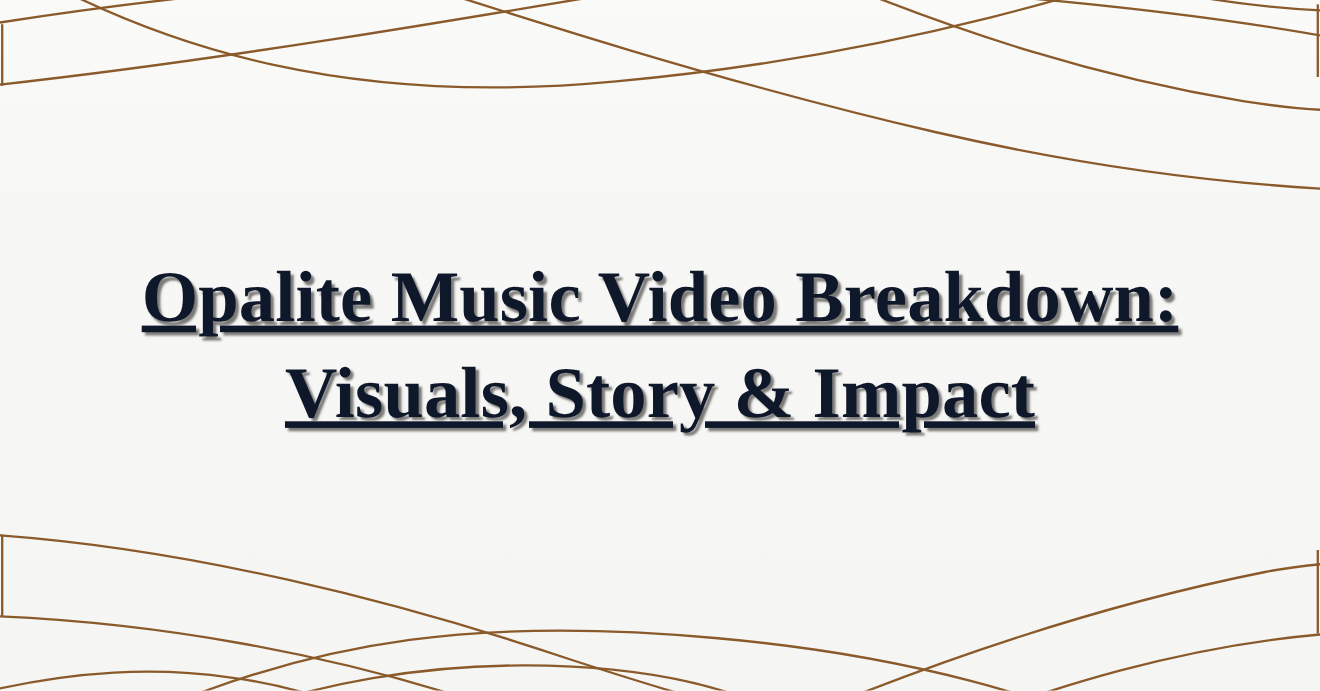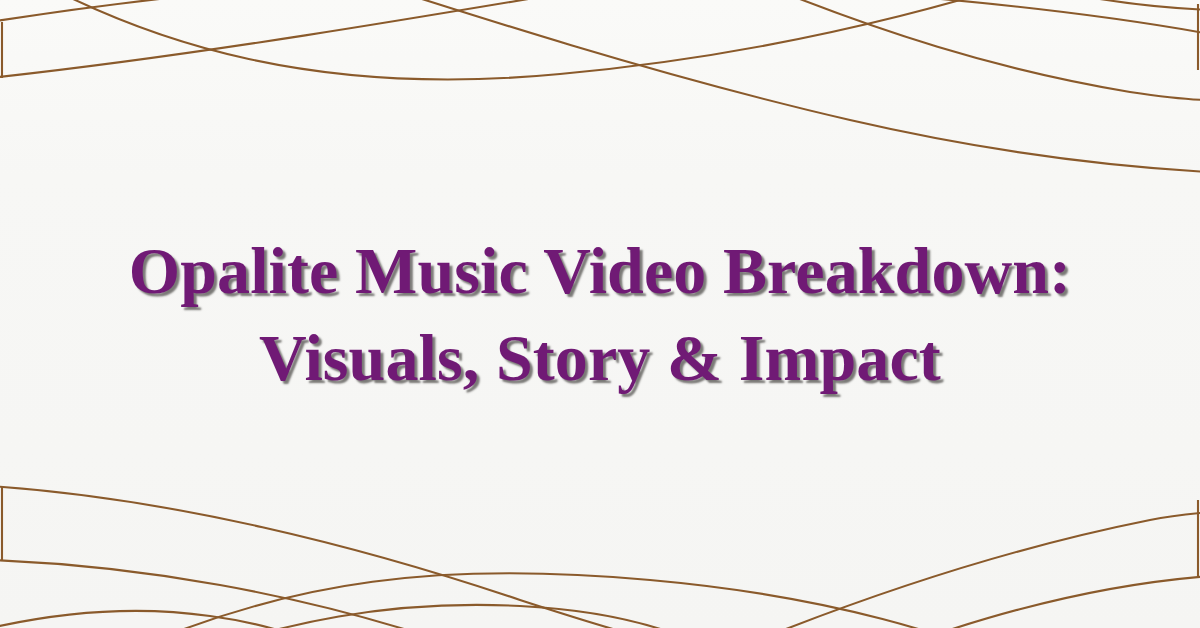--- a/index.html
+++ b/index.html
@@ -131,16 +131,16 @@
 
       <path d="M 820 676 C 960 622 1080 586 1210 576" stroke="#8a5a2b"></path>
 
       <path d="M -10 628 C 70 610 140 606 210 616 C 270 624 320 642 360 662" stroke="#8a5a2b"></path>
 
       <path d="M 150 672 C 280 618 400 600 520 606 C 600 610 660 626 700 644" stroke="#8a5a2b"></path>
     </svg>
   </div>
 
   <div class="title-wrap">
-    <h1 id="page-title" style="color: #701a75; text-shadow: rgba(20, 18, 15, 0.55) 3px 3px 2px;">Opalite Music Video Breakdown: Visuals, Story &amp; Impact</h1>
+    <h1 id="page-title" style="color: #0f172a; text-shadow: rgba(20, 18, 15, 0.55) 3px 3px 2px; text-decoration: underline;">Opalite Music Video Breakdown: Visuals, Story &amp; Impact</h1>
   </div>
 
 </div>
 
 </body></html>

